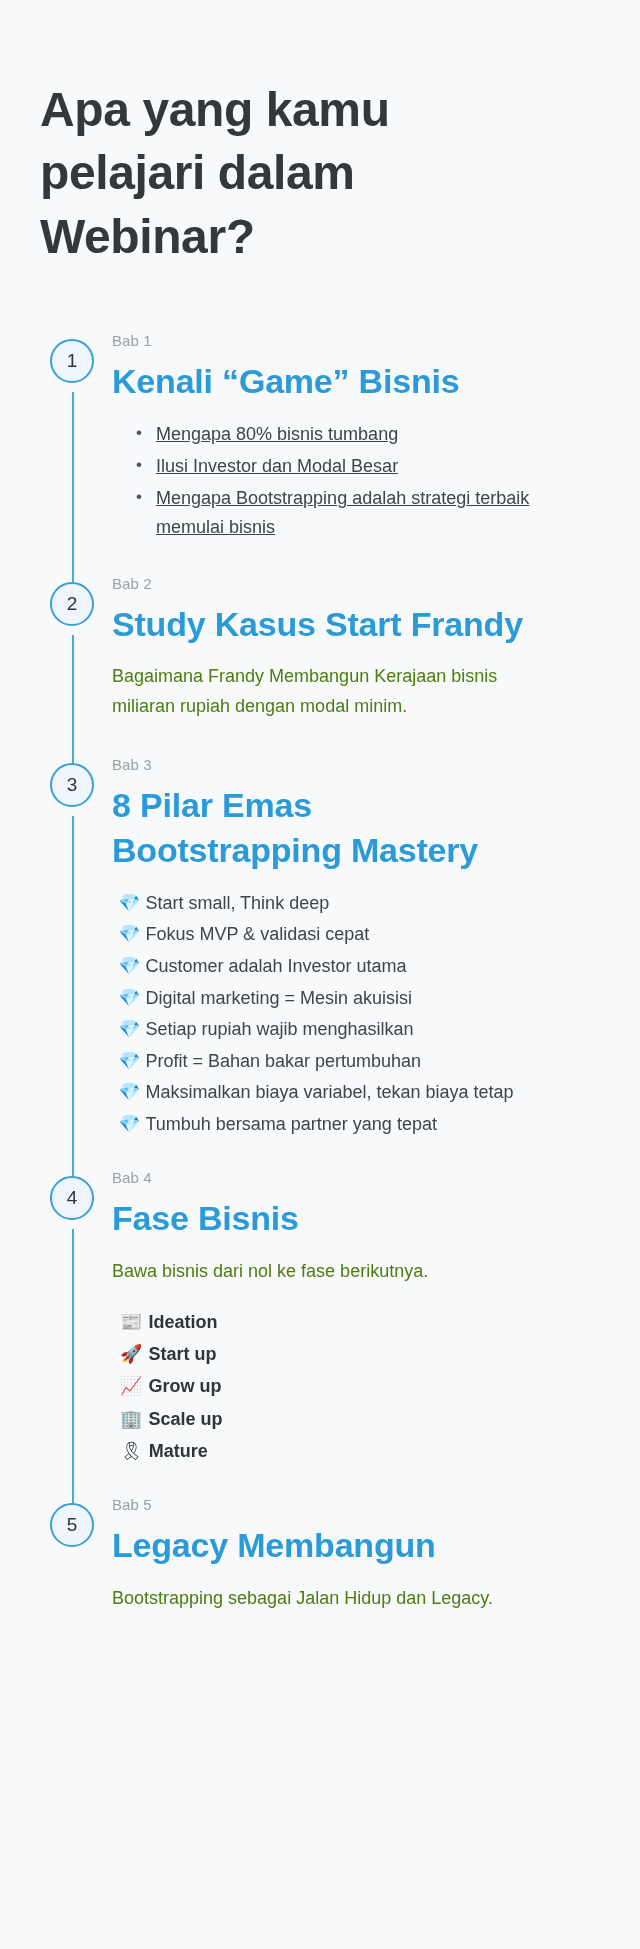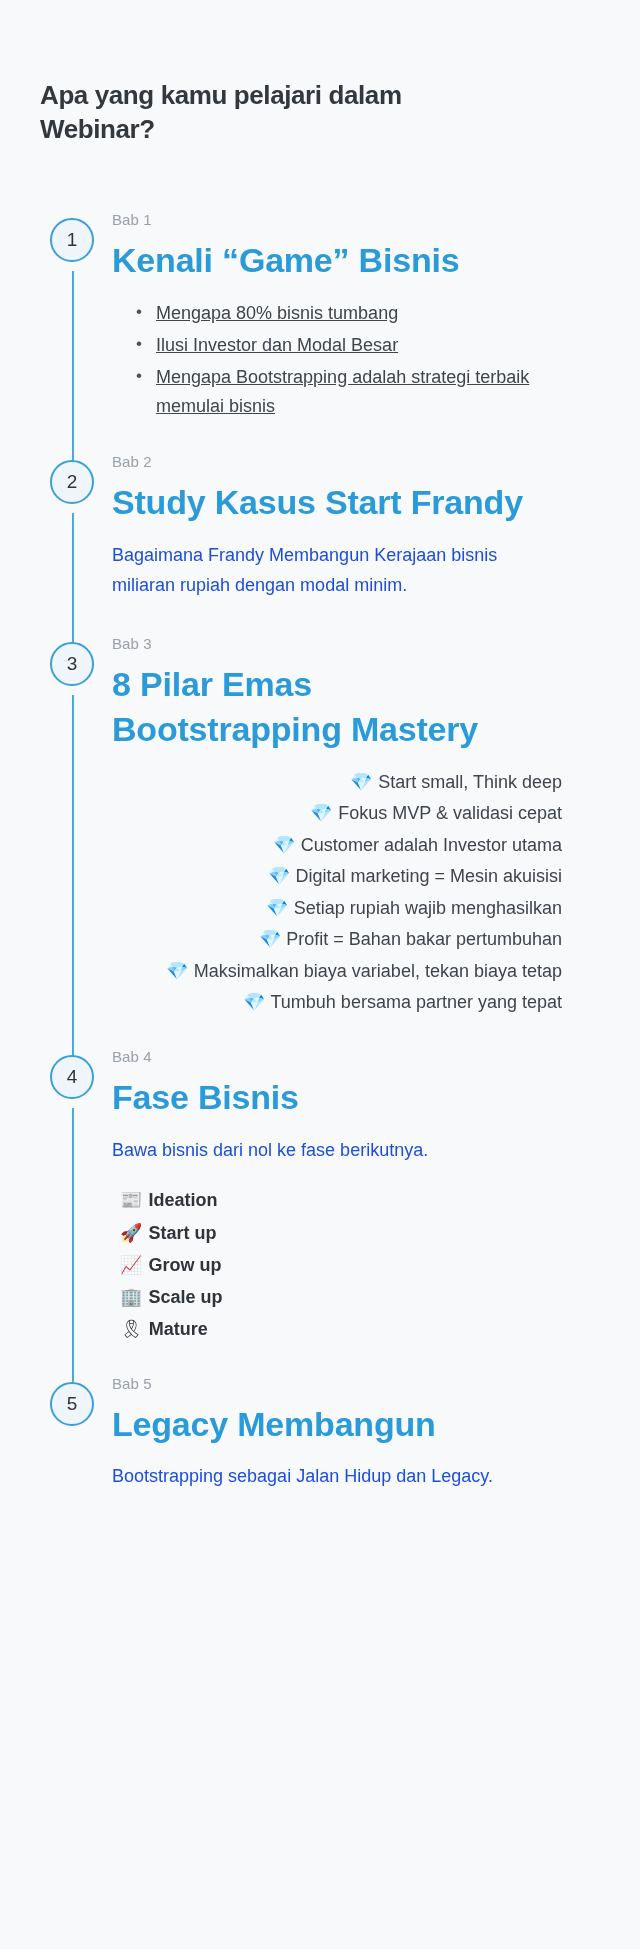--- a/index.html
+++ b/index.html
@@ -14,21 +14,21 @@
   }
   .page {
     width:640px;
     min-height:1949px;
     background:#f7f9fb;
     padding:78px 40px 60px 40px;
     position:relative;
   }
 
   .page-title {
-    font-size:26px;
+    font-size:48px;
     line-height:1.32;
     font-weight:bold;
     color:#33383d;
     letter-spacing:-0.4px;
     margin-bottom:64px;
     max-width:460px;
   }
 
   .timeline { position:relative; }
 
@@ -81,21 +81,21 @@
     color:#2a9ad8;
     line-height:1.32;
     letter-spacing:-0.2px;
     margin-bottom:16px;
     max-width:430px;
   }
 
   .paragraph {
     font-size:18px;
     line-height:1.66;
-    color:#1d4ed8;
+    color:#4d7c0f;
     max-width:430px;
     margin-bottom:6px;
     margin-top:11px;
   }
 
   ul.dot-list {
     list-style:none;
     margin:0 0 4px 0;
     padding:0 0 0 22px;
     max-width:440px;
@@ -111,21 +111,21 @@
   }
   ul.dot-list li::before {
     content:"\2022";
     position:absolute;
     left:2px;
     top:-1px;
     color:#4a5056;
     font-size:17px;
   }
 
-  .emoji-list { max-width:450px; margin-top:8px;text-align:right; }
+  .emoji-list { max-width:450px; margin-top:8px; }
   .emoji-list .row {
     font-size:18px;
     line-height:1.64;
     color:#3f454b;
     margin-bottom:2px;
   }
   .emoji-list.indent .row { padding-left:6px; text-indent:0; }
   .emoji-list .emoji {
     display:inline;
     margin-right:5px;

